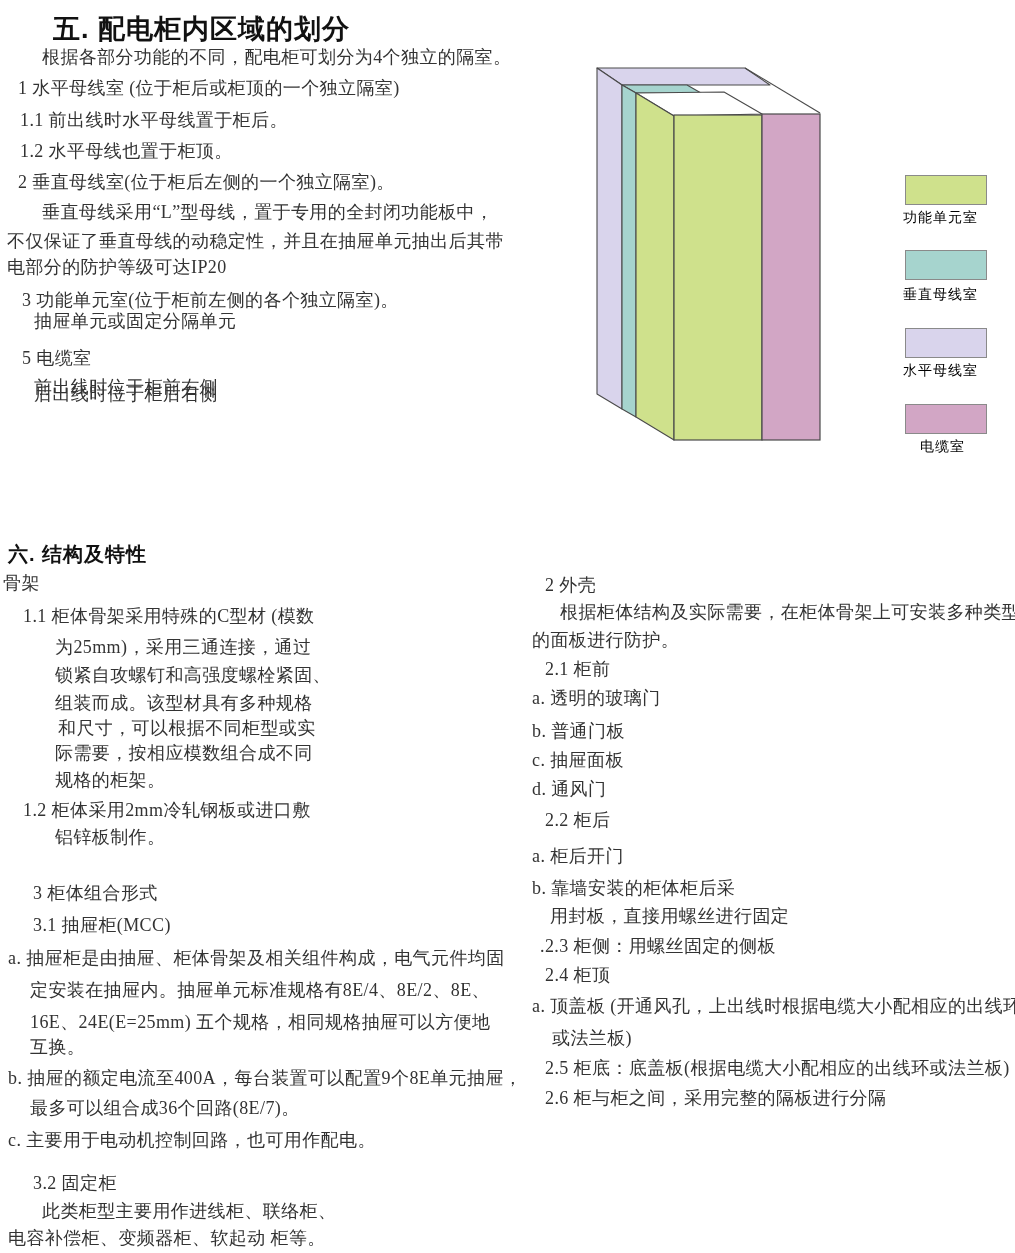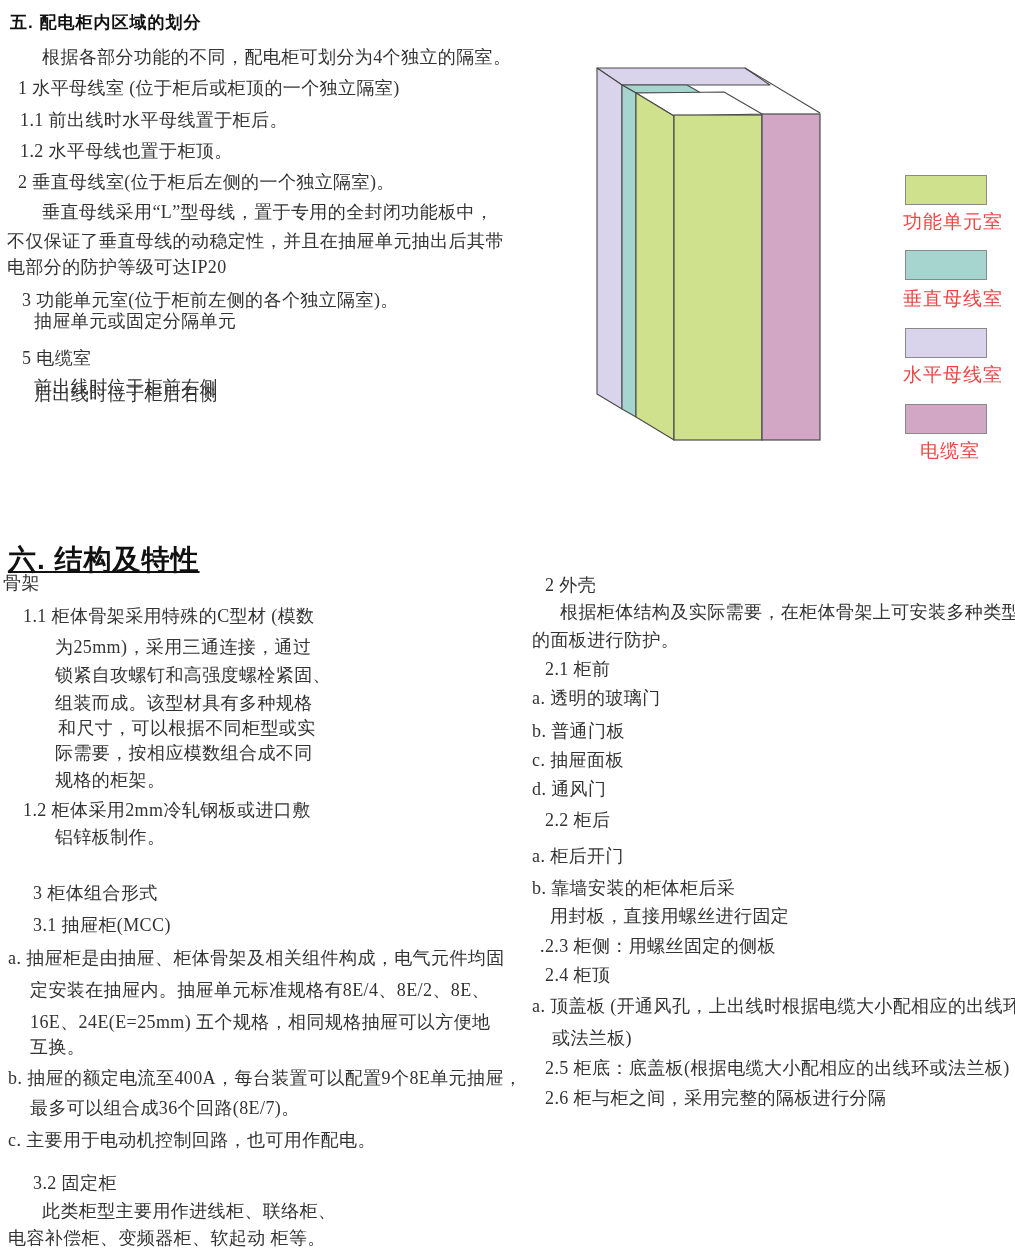--- a/index.html
+++ b/index.html
@@ -5,29 +5,29 @@
   html,body{margin:0;padding:0;}
   body{
     width:1015px;height:1253px;position:relative;background:#ffffff;
     font-family:"Liberation Serif","DejaVu Serif",serif;
     color:#2e2e2e;overflow:hidden;
   }
   .hd{
     position:absolute;font-family:"Liberation Sans","DejaVu Sans",sans-serif;
     font-weight:bold;color:#111;white-space:nowrap;letter-spacing:1px;
   }
-  .hd1{font-size:17px;}
-  .hd2{font-size:28px;text-decoration:underline;}
+  .hd1{font-size:27px;margin-left:43px;}
+  .hd2{font-size:20px;}
   .ln{
     position:absolute;font-size:18px;line-height:21px;white-space:nowrap;
     letter-spacing:0.4px;color:#333;text-align:center;
   }
   .cab{position:absolute;left:590px;top:60px;width:240px;height:390px;}
   .legend-swatch{position:absolute;width:82px;height:30px;border:1px solid #8a8a8a;box-sizing:border-box;}
-  .legend-label{position:absolute;font-size:19px;letter-spacing:1px;color:#ef4444;white-space:nowrap;}
+  .legend-label{position:absolute;font-size:14px;letter-spacing:1px;color:#000000;white-space:nowrap;}
 </style>
 </head>
 <body>
 
 <div>
   <div class="hd hd1" style="left:10px;top:11px">五. 配电柜内区域的划分</div>
   <div class="ln" style="left:42px;top:47px">根据各部分功能的不同，配电柜可划分为4个独立的隔室。</div>
   <div class="ln" style="left:18px;top:78px">1 水平母线室 (位于柜后或柜顶的一个独立隔室)</div>
   <div class="ln" style="left:20px;top:110px">1.1 前出线时水平母线置于柜后。</div>
   <div class="ln" style="left:20px;top:141px">1.2 水平母线也置于柜顶。</div>

